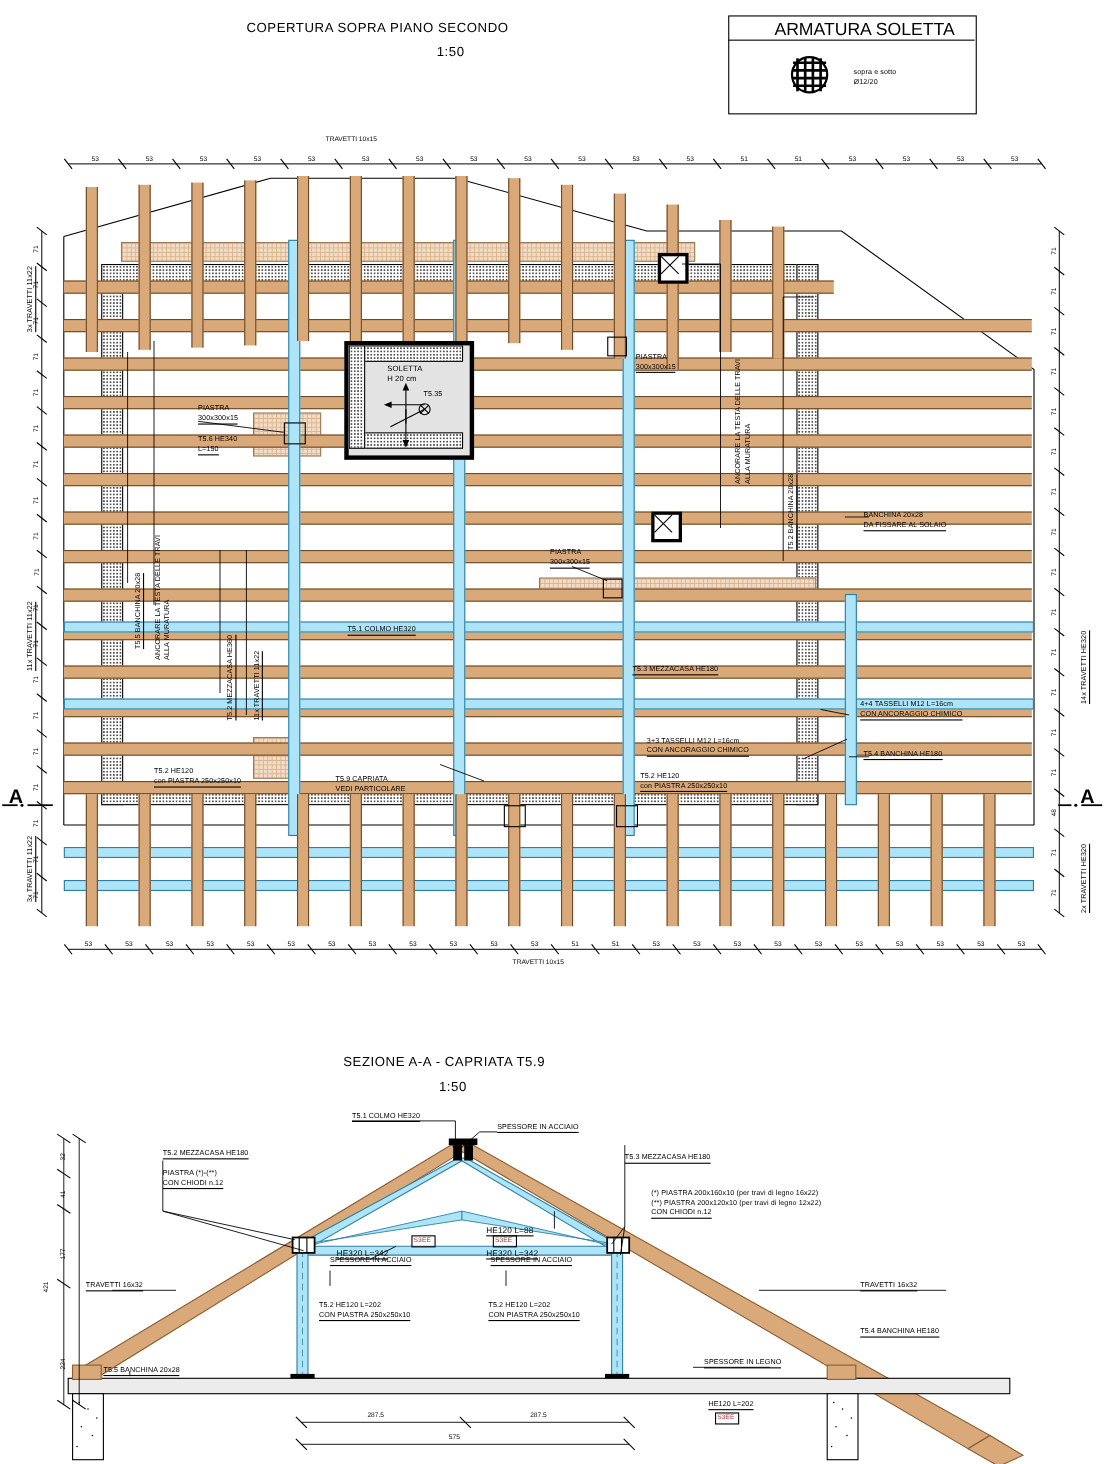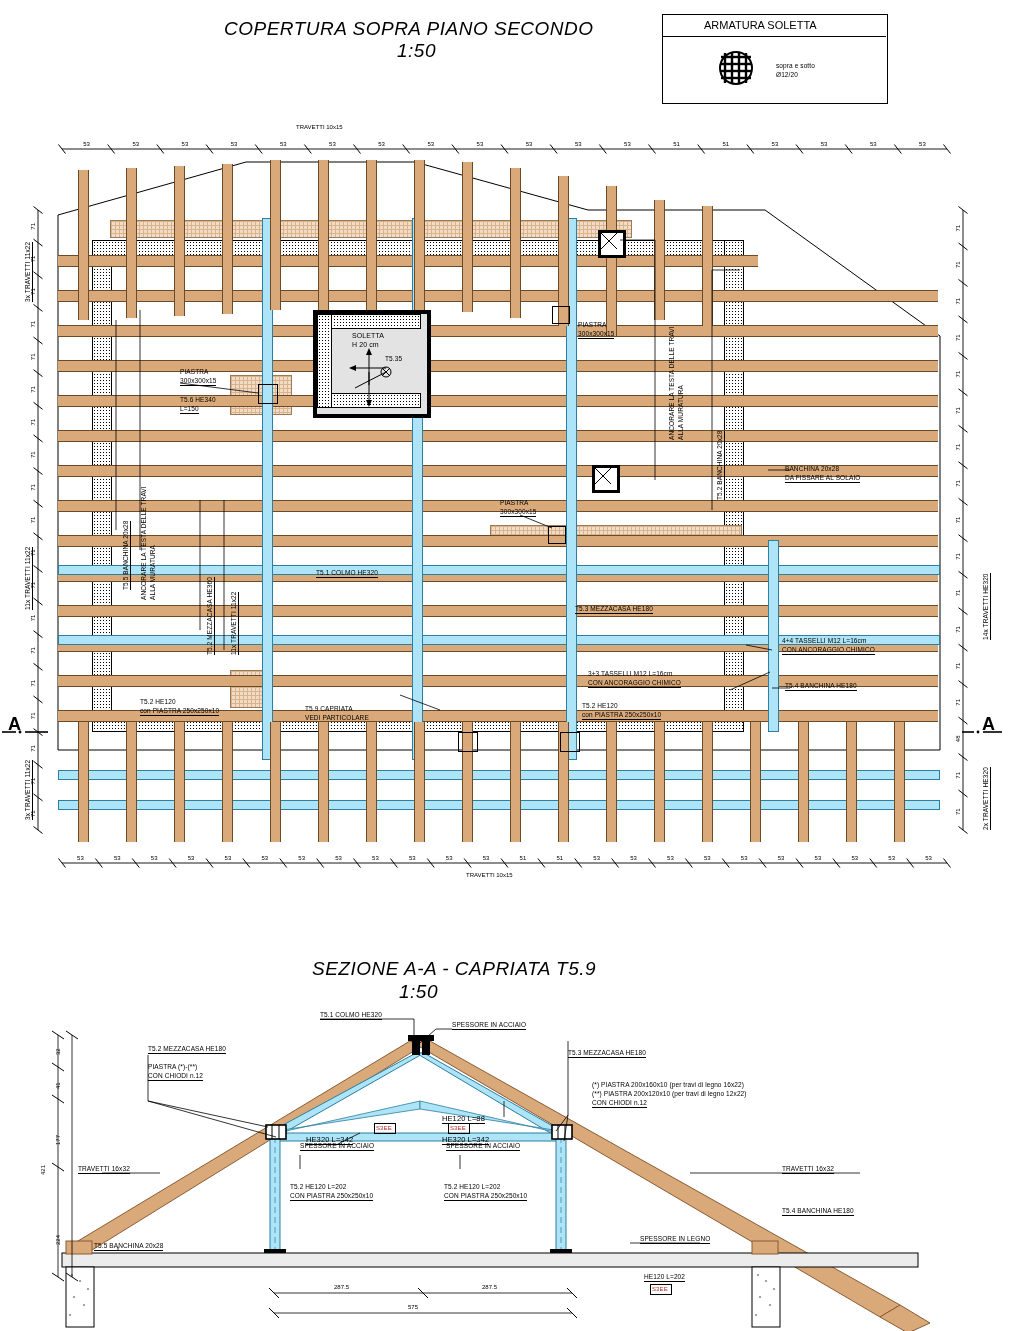--- a/index.html
+++ b/index.html
@@ -1,18 +1,18 @@
 <!DOCTYPE html>
 <html><head>
 <meta charset="utf-8">
 <style>
   html,body{margin:0;padding:0;background:#ffffff;}
   body{width:1009px;height:1331px;position:relative;font-family:"Liberation Sans",sans-serif;overflow:hidden;}
   .abs{position:absolute;}
-  .ttl{font-size:19px;letter-spacing:.5px;color:#000;white-space:nowrap;font-style:italic;}
+  .ttl{font-size:12px;letter-spacing:.5px;color:#000;white-space:nowrap;}
   .ttl2{font-size:17px;color:#000;white-space:nowrap;}
   .lbl{font-size:6.5px;color:#000;white-space:nowrap;line-height:8px;letter-spacing:.1px;}
   .lbl.u{border-bottom:1px solid #000;}
   .dim{font-size:6px;color:#000;white-space:nowrap;}
   .vrt{transform:rotate(-90deg);transform-origin:0 0;}
   .beam{background:#d9a979;border-top:1px solid #6b4a2a;border-bottom:1px solid #6b4a2a;}
   .beamv{background:#d9a979;border-left:1px solid #6b4a2a;border-right:1px solid #6b4a2a;}
   .steel{background:#ade4f7;border:1px solid #2c7fa0;}
   .wall{background:#fff;border:1px solid #000;
         background-image:radial-gradient(#000 0.5px,transparent 0.6px);
@@ -26,21 +26,21 @@
   svg{display:block;overflow:visible;}
 </style>
 </head>
 <body>
 
 <div class="abs ttl" style="left:224px;top:18px;">COPERTURA  SOPRA PIANO SECONDO</div>
 <div class="abs ttl" style="left:397px;top:40px;">1:50</div>
 
 <div class="abs legendbox" style="left:662px;top:14px;width:224px;height:88px;"></div>
 <div class="abs ln" style="left:662px;top:36px;width:224px;height:1px;"></div>
-<div class="abs ttl2" style="left:704px;top:19px;font-size:11px;">ARMATURA SOLETTA</div>
+<div class="abs ttl2" style="left:704px;top:19px;font-size:16px;">ARMATURA SOLETTA</div>
 <div class="abs" style="left:718px;top:50px;width:36px;height:36px;">
   <svg width="36" height="36" viewBox="0 0 36 36">
     <circle cx="18" cy="18" r="16" fill="none" stroke="#000" stroke-width="2"></circle>
     <g stroke="#000" stroke-width="2.4">
       <line x1="7" y1="3" x2="7" y2="33"></line>
         <line x1="14" y1="2" x2="14" y2="34"></line>
       <line x1="21" y1="2" x2="21" y2="34"></line>
         <line x1="28" y1="3" x2="28" y2="33"></line>
       <line x1="3" y1="7" x2="33" y2="7"></line>
         <line x1="2" y1="14" x2="34" y2="14"></line>

